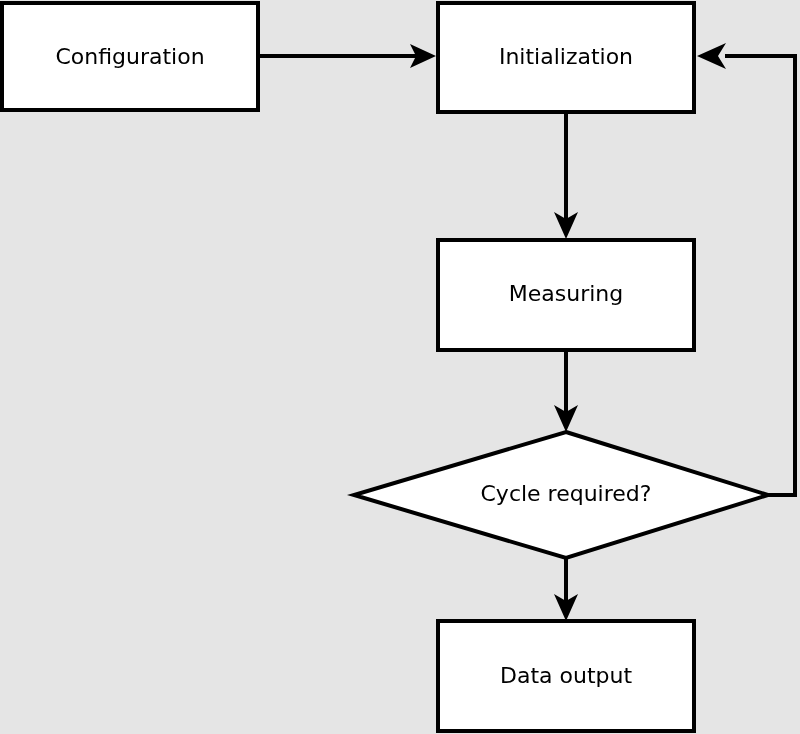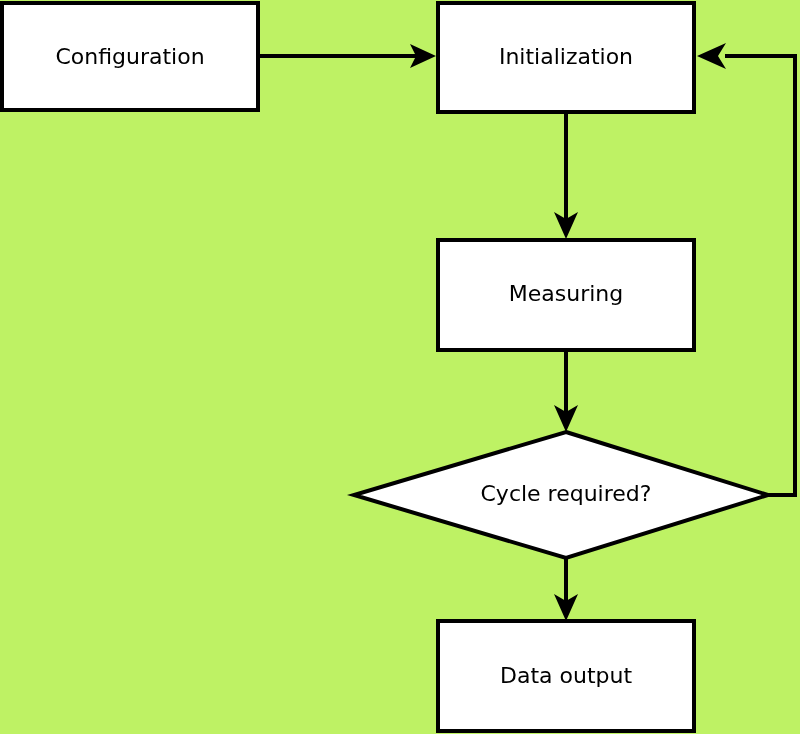--- a/index.html
+++ b/index.html
@@ -8,21 +8,21 @@
     padding: 0;
     background: #ffffff;
   }
   body {
     font-family: "DejaVu Sans", sans-serif;
   }
   #diagram-root {
     position: relative;
     width: 800px;
     height: 734px;
-    background: #bef264;
+    background: #e5e5e5;
     overflow: hidden;
   }
   #flow-svg {
     position: absolute;
     top: 0;
     left: 0;
     width: 800px;
     height: 734px;
     display: block;
   }

